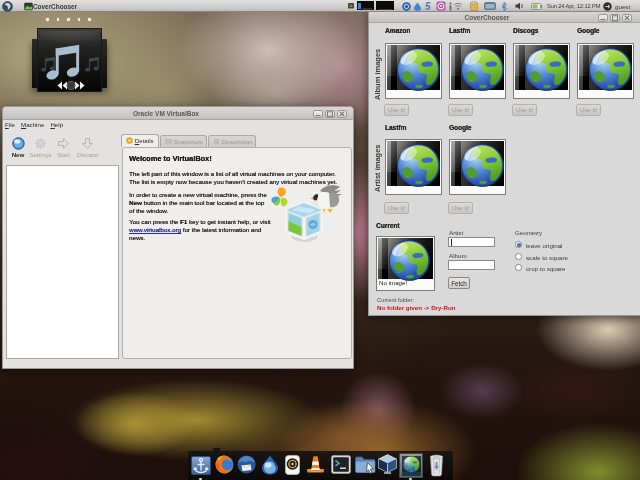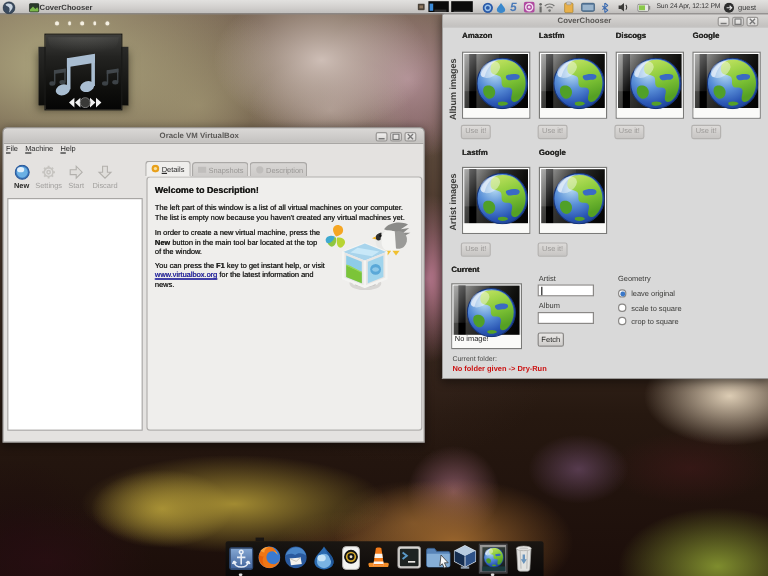--- a/index.html
+++ b/index.html
@@ -191,21 +191,21 @@
           <circle cx="3.5" cy="3.5" r="1.4" fill="#f8e0a0"></circle>
         </svg> <u>D</u>etails</div>
     <div class="vtab" style="left:39px;width:47px;"><svg width="7" height="7" viewBox="0 0 7 7" style="vertical-align:-1px">
           <rect x="0" y="1" width="7" height="5" fill="#c0bebc"></rect>
         </svg> Snapshots</div>
     <div class="vtab" style="left:87px;width:48px;"><svg width="7" height="7" viewBox="0 0 7 7" style="vertical-align:-1px">
           <circle cx="3.5" cy="3.5" r="3" fill="#c0bebc"></circle>
         </svg> Description</div>
   </div>
   <div class="vpane">
-    <div class="txt" style="top:6.5px;font-size:7.4px;font-weight:bold;color:#1a1a18;">Welcome to Description!</div>
+    <div class="txt" style="top:6.5px;font-size:7.4px;font-weight:bold;color:#1a1a18;">Welcome to VirtualBox!</div>
     <div class="txt" style="top:22px;">The left part of this window is a list of all virtual machines on your computer.<br>The list is empty now because you haven't created any virtual machines yet.</div>
     <div class="txt" style="top:43px;">In order to create a new virtual machine, press the<br><b>New</b> button in the main tool bar located at the top<br>of the window.</div>
     <div class="txt" style="top:70px;">You can press the <b>F1</b> key to get instant help, or visit<br><a class="vblink">www.virtualbox.org</a> for the latest information and<br>news.</div>
     <svg class="abs" style="left:142px;top:36px;" width="86" height="64" viewBox="0 0 86 64">
 
       <g transform="translate(5,3)">
         <path d="M10 10 C4 3 10 -2 15 2 C17 5 16 9 10 10 Z" fill="#f5a623"></path>
         <path d="M10 11 C3 9 0 14 5 18 C8 20 11 16 10 11 Z" fill="#8ec63f"></path>
         <path d="M11 11 C17 10 20 15 15 19 C11 21 10 15 11 11 Z" fill="#b8d432"></path>
         <path d="M9 10 C3 8 0 12 2 15 C4 17 8 14 9 10 Z" fill="#3fa9d0"></path>

